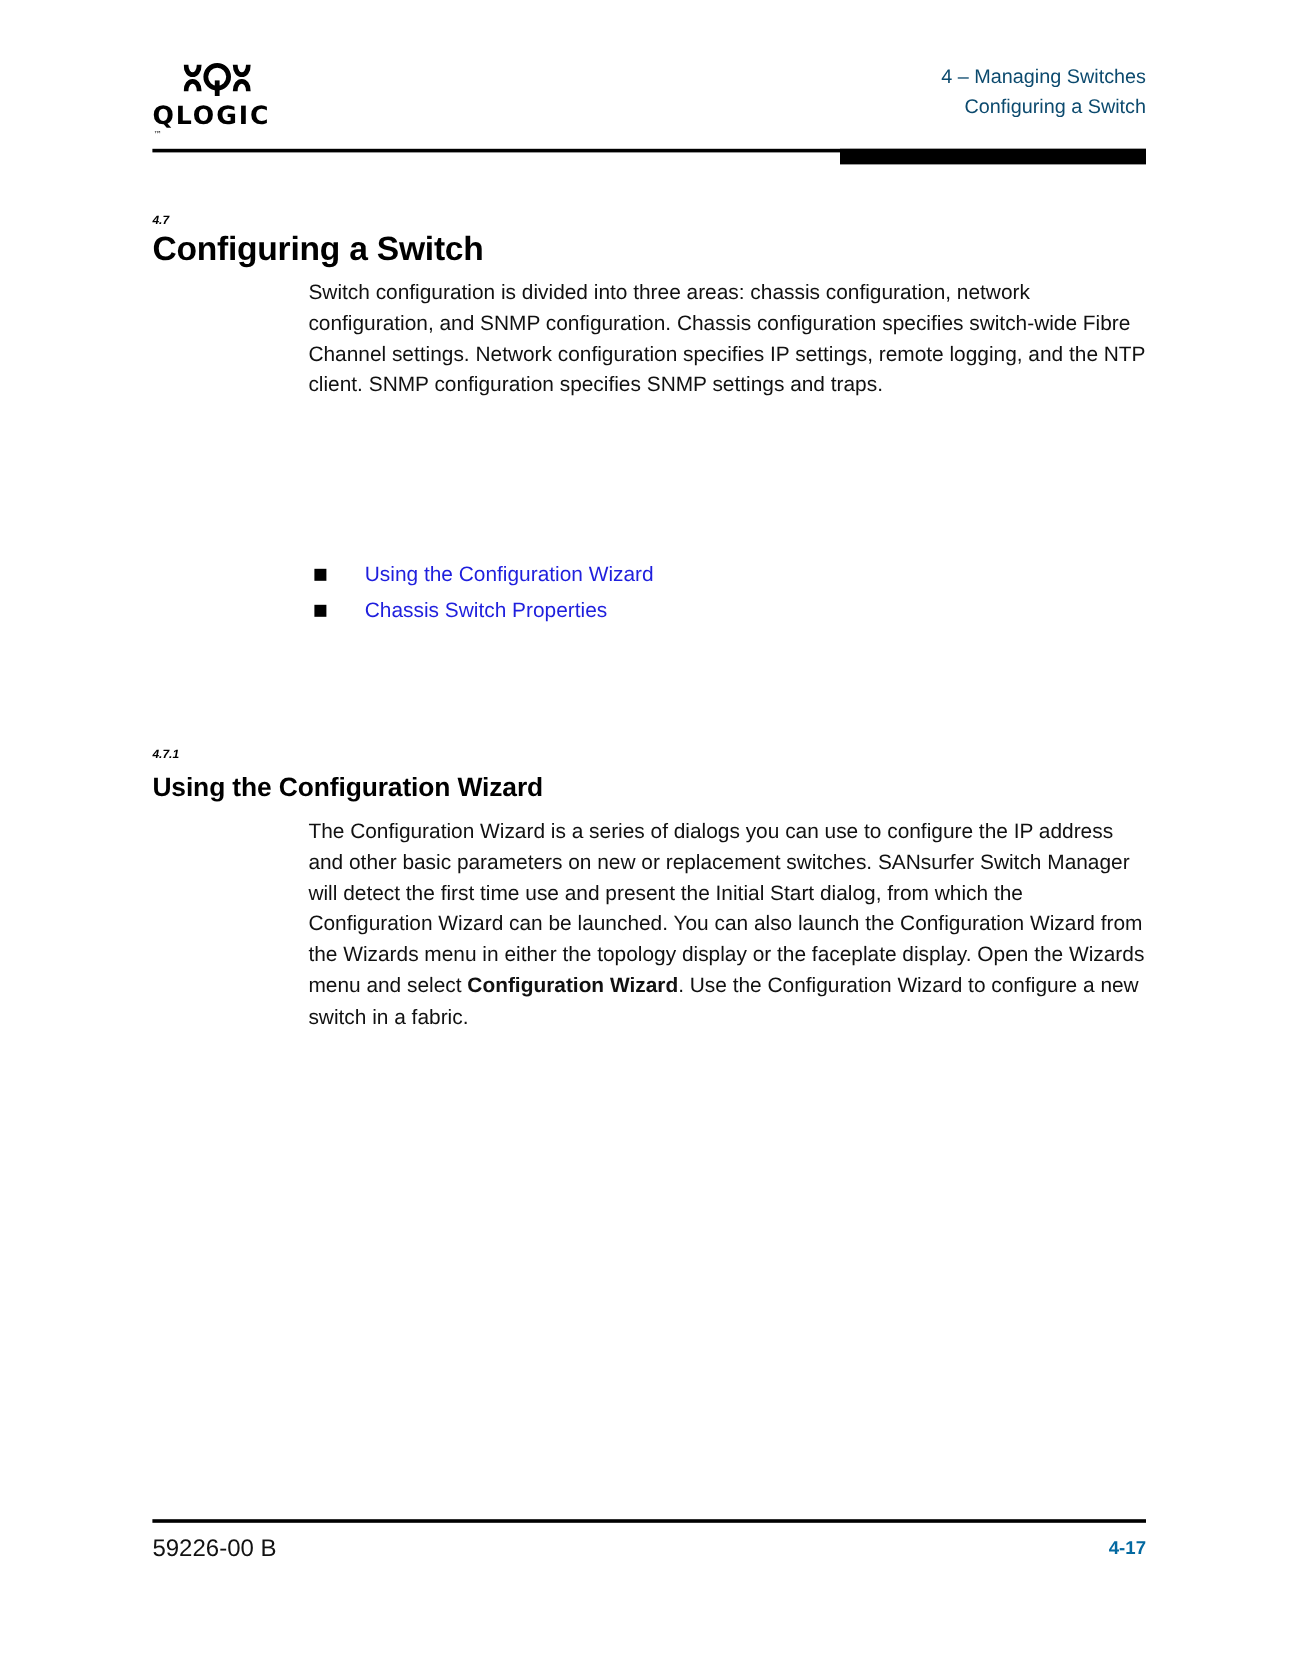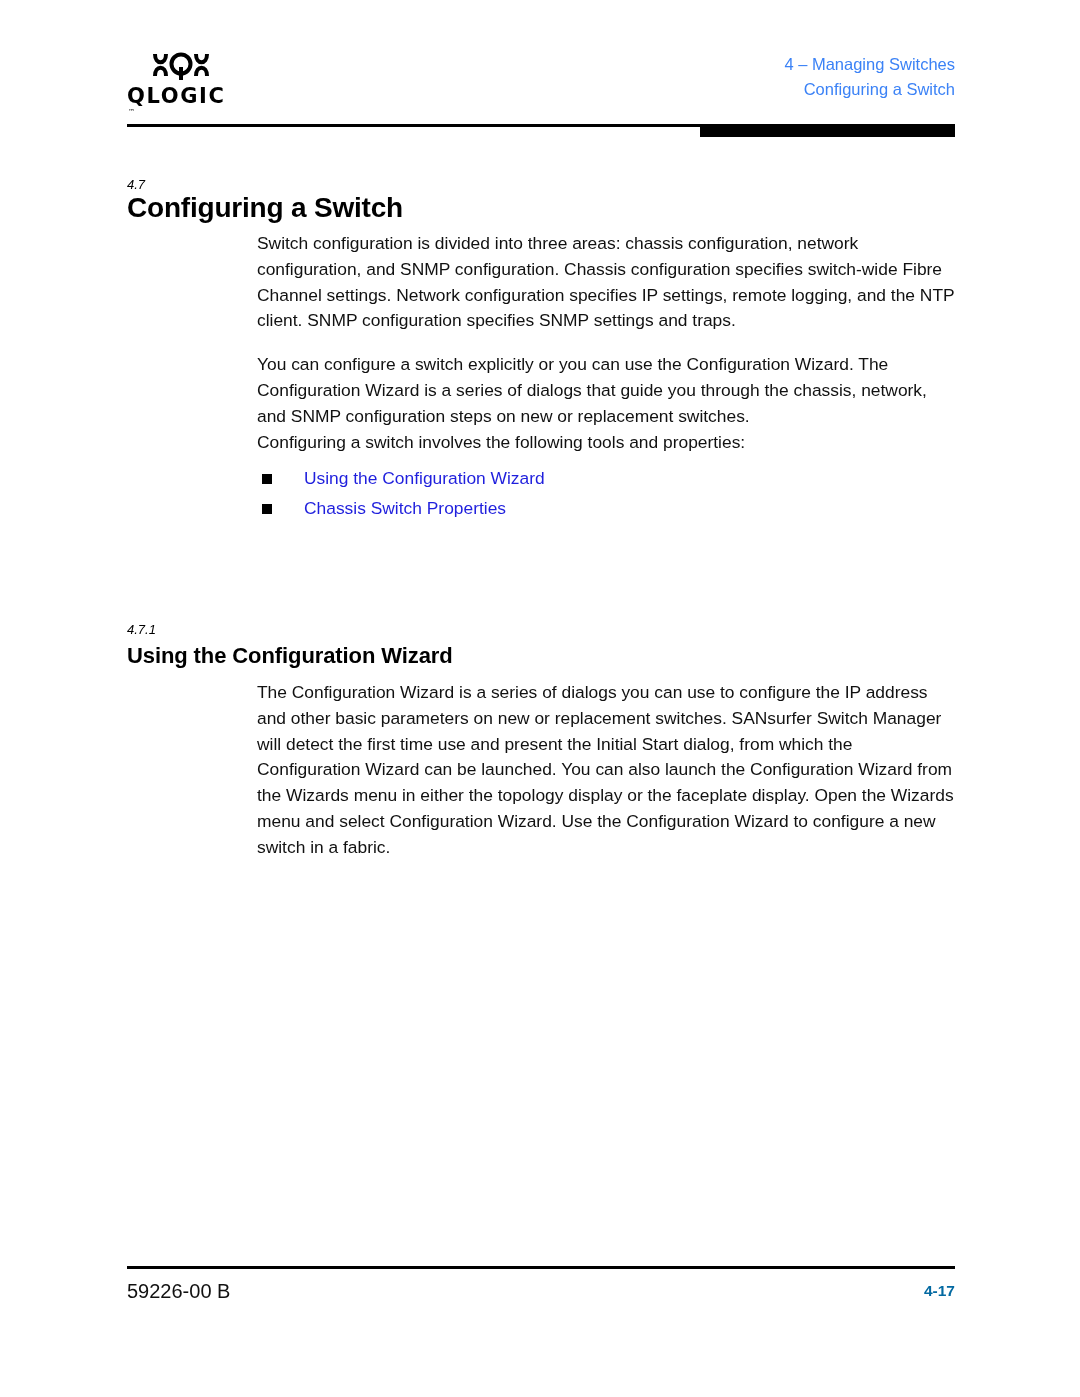--- a/index.html
+++ b/index.html
@@ -31,21 +31,21 @@
     top: 52px;
     width: 828px;
   }
   .header-text {
     position: absolute;
     right: 0;
     top: 0;
     text-align: right;
     font-size: 16.5px;
     line-height: 25px;
-    color: #3b82f6;
+    color: #0c4a6e;
     white-space: nowrap;
   }
   .header-text div { display: block; }
 
   
   .logo {
     position: absolute;
     left: 0;
     top: 0;
     width: 110px;
@@ -96,23 +96,23 @@
     width: 255px;
     height: 13px;
     background: #000;
   }
 
   
   .sec-num {
     position: absolute;
     left: 127px;
     font-family: "Liberation Sans", sans-serif;
-    font-weight: normal;
+    font-weight: bold;
     font-style: italic;
-    font-size: 13px;
+    font-size: 10px;
     line-height: 14px;
     color: #000;
   }
   .heading1 {
     position: absolute;
     left: 127px;
     font-family: "Liberation Sans", sans-serif;
     font-weight: bold;
     font-size: 28px;
     line-height: 32px;
@@ -193,21 +193,21 @@
   .footer-right {
     position: absolute;
     right: 125px;
     top: 1281px;
     font-size: 15.5px;
     line-height: 20px;
     color: #0369a1;
     font-weight: bold;
   }
 
-  b.inline-bold { font-weight: normal; }
+  b.inline-bold { font-weight: bold; }
 </style>
 </head>
 <body>
 
 <div class="page">
 
   <div class="header-block">
 
     <div class="logo">
       <svg class="logo-mark" viewBox="0 0 112 60" aria-hidden="true">
@@ -233,22 +233,20 @@
     </div>
   </div>
 
   <div class="rule-thin"></div>
   <div class="rule-thick"></div>
 
   <div class="sec-num" style="top:178px;">4.7</div>
   <div class="heading1" style="top:192px;">Configuring a Switch</div>
 
   <div class="para" style="top:231px;">Switch configuration is divided into three areas: chassis configuration, network configuration, and SNMP configuration. Chassis configuration specifies switch-wide Fibre Channel settings. Network configuration specifies IP settings, remote logging, and the NTP client. SNMP configuration specifies SNMP settings and traps.</div>
-  <div class="para" style="top:352px;">You can configure a switch explicitly or you can use the Configuration Wizard. The Configuration Wizard is a series of dialogs that guide you through the chassis, network, and SNMP configuration steps on new or replacement switches.</div>
-  <div class="para" style="top:430px;">Configuring a switch involves the following tools and properties:</div>
 
   <div class="bullet-list">
     <div class="bullet-row">
       <span class="bullet-square"></span>
       <span class="bullet-link">Using the Configuration Wizard</span>
     </div>
     <div class="bullet-row">
       <span class="bullet-square"></span>
       <span class="bullet-link">Chassis Switch Properties</span>
     </div>

